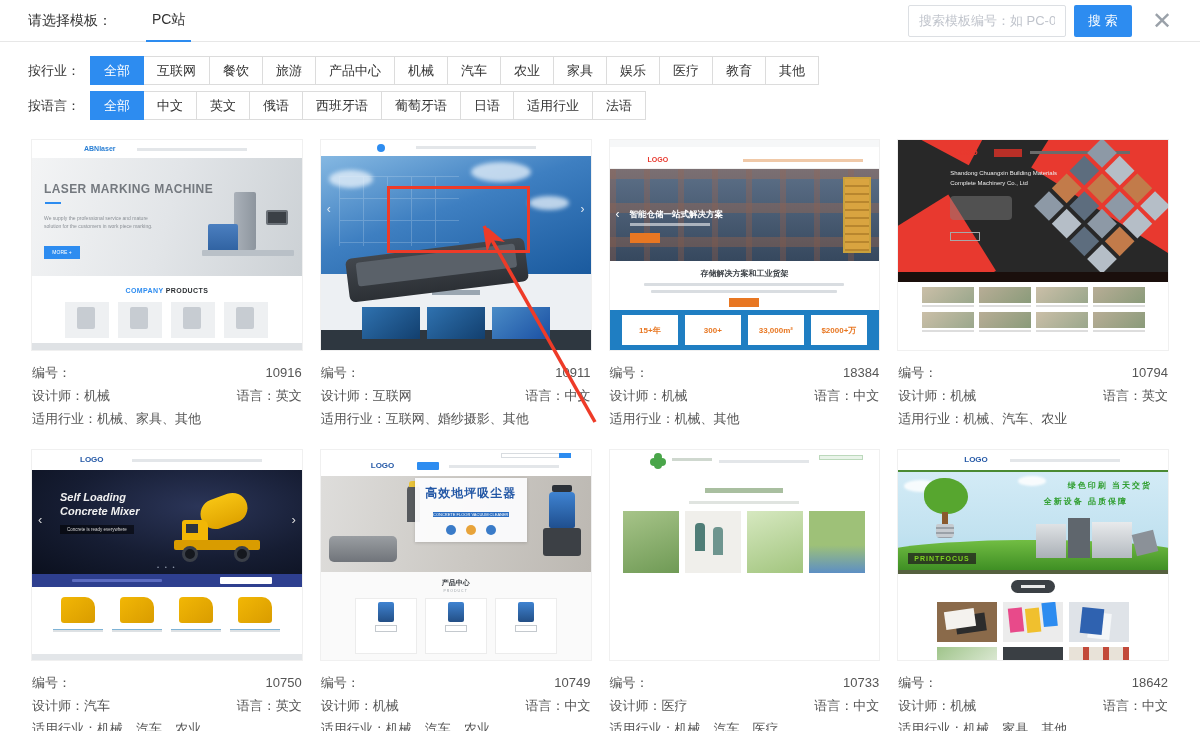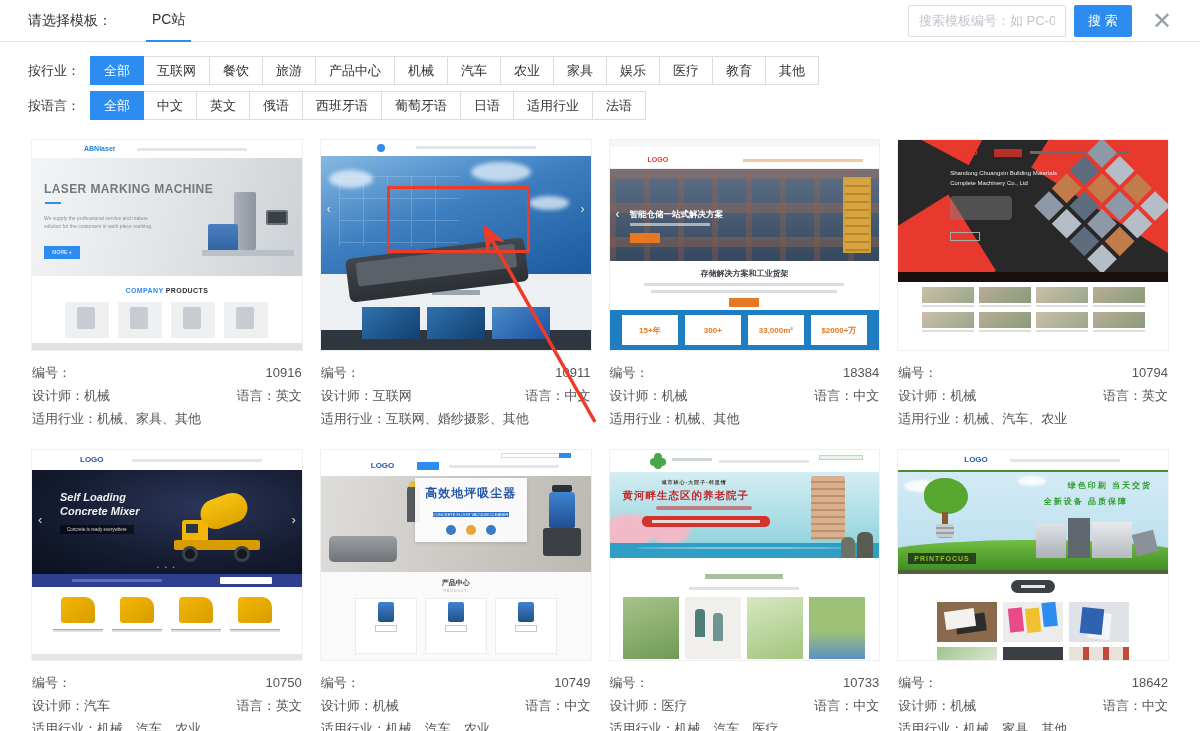--- a/index.html
+++ b/index.html
@@ -619,36 +619,20 @@
         <span class="t7-clover">
             <i></i>
             <i></i>
             <i></i>
             <i></i>
           </span>
         <span class="t7-lt"></span>
         <span class="t7-nav"></span>
         <span class="t7-gp"></span>
       </div>
-      <div class="t7-hero">
-        <span class="t7-bld"></span>
-        <span class="t7-pink" style="left:-8px;bottom:10px;width:54px;height:34px;"></span>
-        <span class="t7-pink" style="left:40px;bottom:14px;width:40px;height:26px;"></span>
-        <span class="t7-water">
-            <i></i>
-          </span>
-        <span class="t7-sub">城市核心·大院子·邻里情</span>
-        <span class="t7-head">黄河畔生态区的养老院子</span>
-        <span class="t7-l2"></span>
-        <span class="t7-banner">
-            <i></i>
-          </span>
-        <span class="t7-p1"></span>
-        <span class="t7-p2"></span>
-      </div>
       <div class="t7-sec">
         <span class="t7-th"></span>
         <span class="t7-ts"></span>
         <div class="t7-photos">
           <span class="t7-ph g1"></span>
           <span class="t7-ph g2">
               <i></i>
             </span>
           <span class="t7-ph g3"></span>
           <span class="t7-ph g4"></span>

